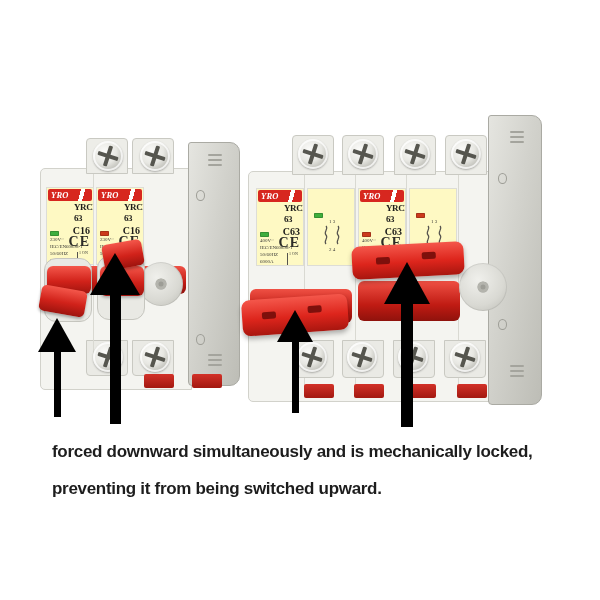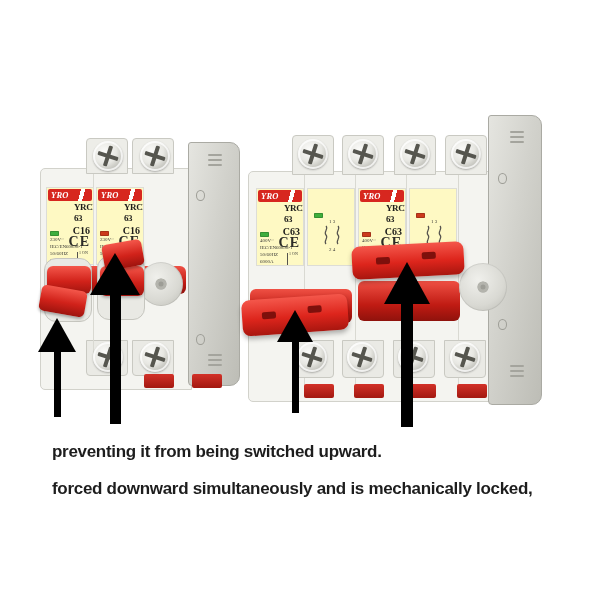--- a/index.html
+++ b/index.html
@@ -286,17 +286,17 @@
   <div>
     <div class="ahead" style="left:277px;top:310px;border-left:18px solid transparent;border-right:18px solid transparent;border-bottom:32px solid #000;"></div>
     <div class="ashaft" style="left:292px;top:340px;width:7px;height:73px;"></div>
   </div>
   <div>
     <div class="ahead" style="left:384px;top:262px;border-left:23px solid transparent;border-right:23px solid transparent;border-bottom:42px solid #000;"></div>
     <div class="ashaft" style="left:401px;top:302px;width:12px;height:125px;"></div>
   </div>
 
   <div class="caption">
+    <div>forced downward simultaneously and is mechanically locked,</div>
     <div>preventing it from being switched upward.</div>
-    <div>forced downward simultaneously and is mechanically locked,</div>
   </div>
 
 </div>
 
 </body></html>

